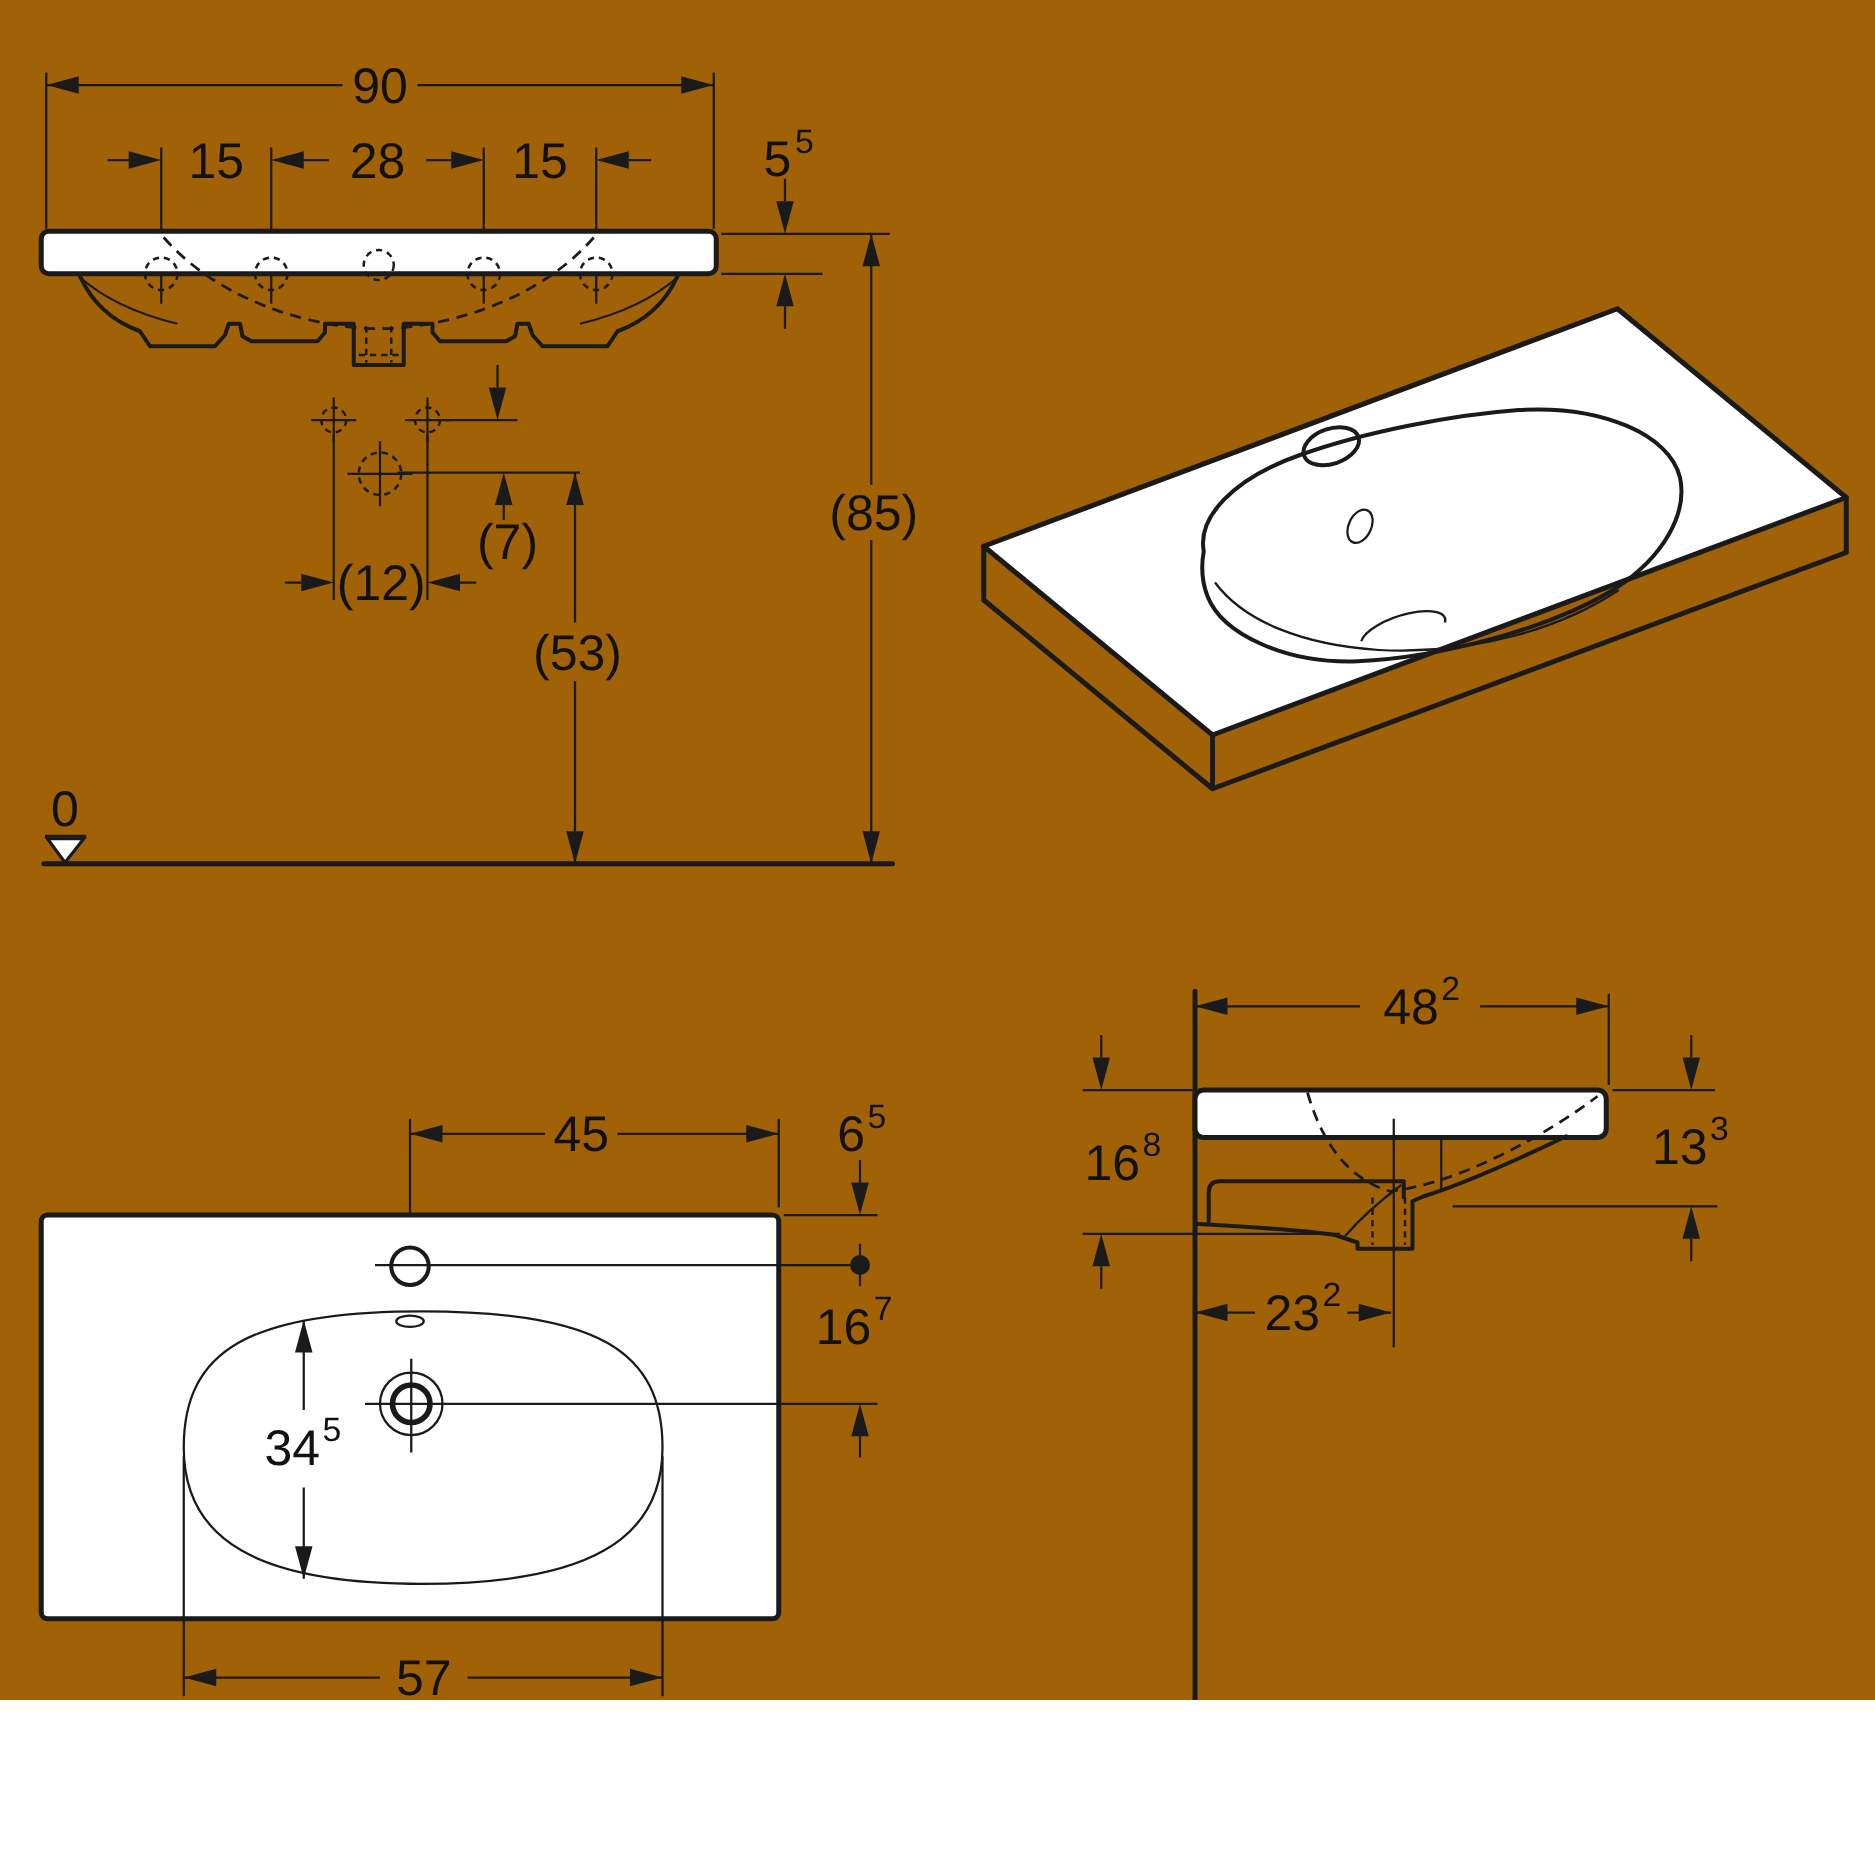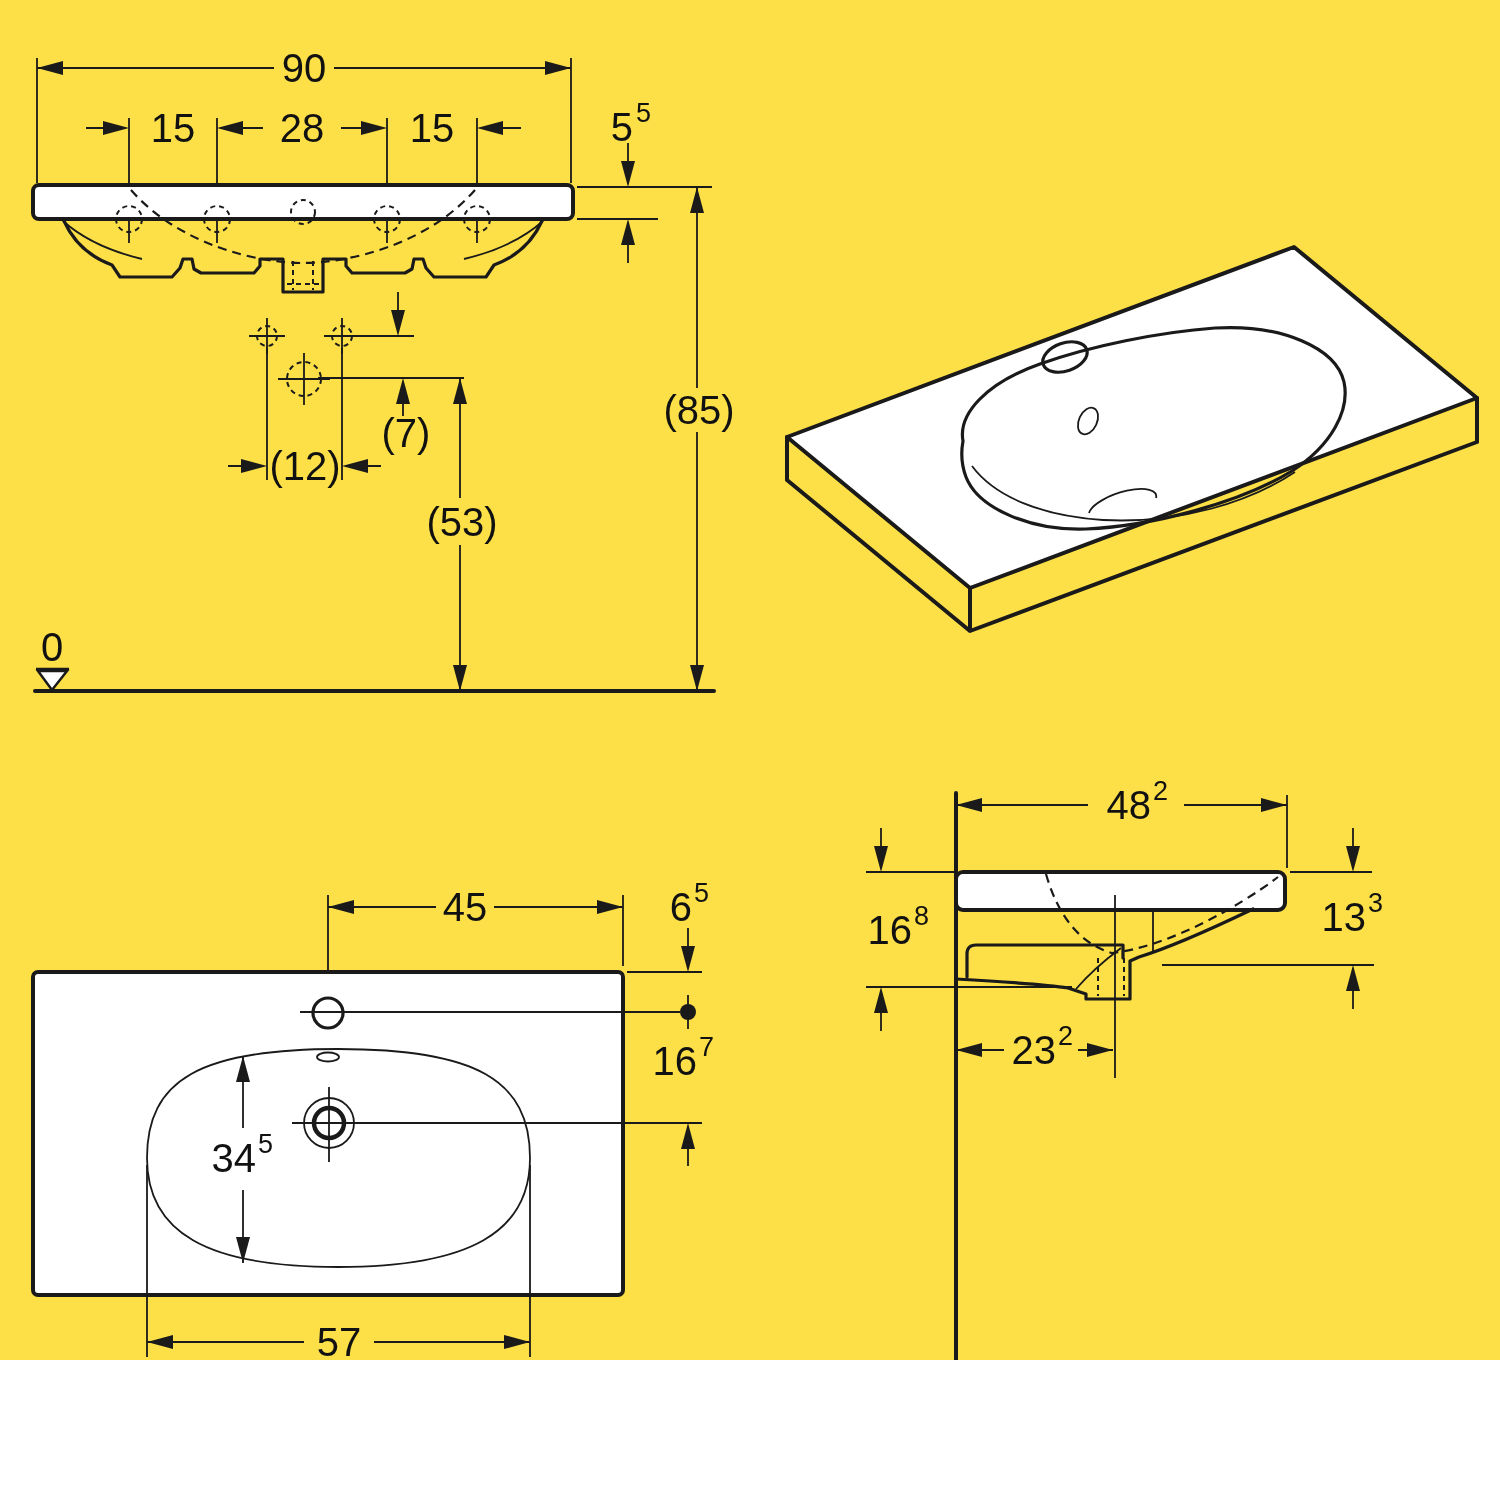--- a/index.html
+++ b/index.html
@@ -1,16 +1,16 @@
 <!DOCTYPE html>
 <html><head>
 <meta charset="utf-8">
 <style>
   html,body{margin:0;padding:0;background:#ffffff;}
-  .stage{width:1500px;height:1360px;position:relative;background:#fde047;overflow:hidden;}
+  .stage{width:1500px;height:1360px;position:relative;background:#a16207;overflow:hidden;}
   svg{display:block;}
   text{font-family:"Liberation Sans","DejaVu Sans",sans-serif;fill:#111111;}
   .dim{font-size:40px;}
   .sup{font-size:27px;}
   .thick{stroke:#1a1a1a;stroke-width:4;fill:none;stroke-linecap:round;stroke-linejoin:round;}
   .med{stroke:#1a1a1a;stroke-width:3.2;fill:none;stroke-linecap:round;stroke-linejoin:round;}
   .thin{stroke:#1a1a1a;stroke-width:1.8;fill:none;stroke-linecap:butt;}
   .dash{stroke:#1a1a1a;stroke-width:2.2;fill:none;stroke-dasharray:9 6;stroke-linecap:butt;}
   .dash2{stroke:#1a1a1a;stroke-width:2;fill:none;stroke-dasharray:5 4;stroke-linecap:butt;}
   .arr{fill:#1a1a1a;stroke:none;}

